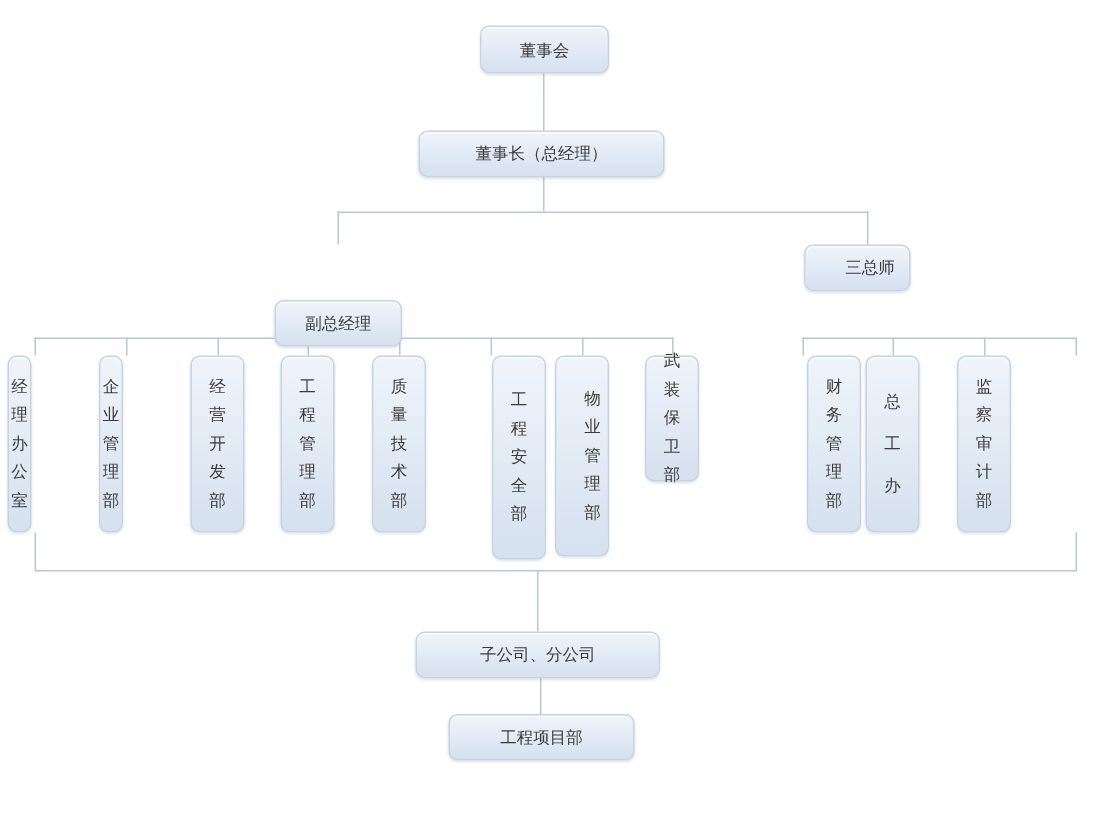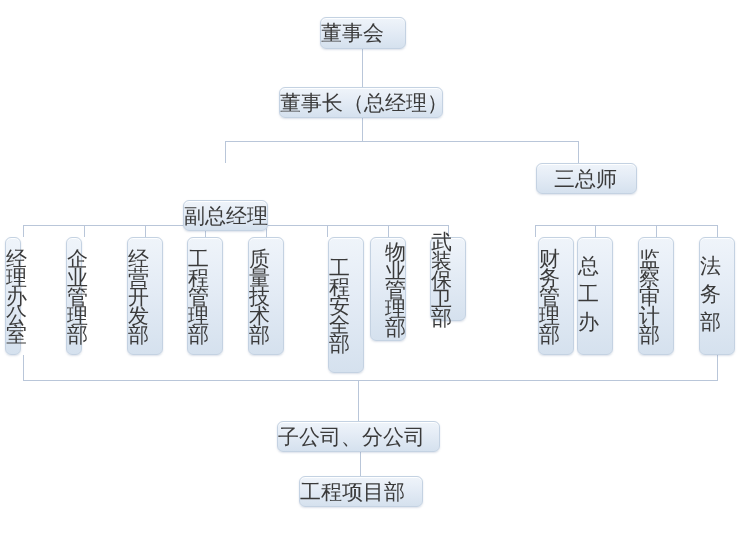--- a/index.html
+++ b/index.html
@@ -23,33 +23,33 @@
   }
   .node, .vnode {
     position: absolute;
     background: linear-gradient(180deg, var(--node-fill-top) 0%, var(--node-fill-mid) 48%, var(--node-fill-bottom) 100%);
     border: 1px solid var(--node-border);
     border-radius: 6px;
     box-shadow: inset 0 1px 0 rgba(255,255,255,0.85), 0 1px 2px rgba(125,145,175,0.28);
     color: var(--text);
     display: flex;
     align-items: center;
-    justify-content: flex-start;
-    font-size: 21px;
+    justify-content: center;
+    font-size: 11px;
     text-align: center;
     white-space: nowrap;
   }
   .vnode { white-space: normal; }
   .vnode .vtext {
     width: 16px;
     word-break: break-all;
     line-height: 19px;
     text-align: center;
   }
-  .vnode.sparse .vtext { line-height: 28px; font-family: Liberation Mono, monospace; }
+  .vnode.sparse .vtext { line-height: 28px; }
   .line {
     position: absolute;
     background: var(--connector);
   }
 </style>
 </head>
 <body>
 
 <div class="canvas">
 
@@ -85,21 +85,21 @@
     <span>董事会</span>
   </div>
 
   <div class="node" style="left:279px; top:87px; width:164px; height:31px;">
     <span>董事长（总经理）</span>
   </div>
 
   <div class="node" style="left:183px; top:163px; width:85px; height:31px;margin-top:37px;">
     <span>副总经理</span>
   </div>
-  <div class="node" style="left:536px; top:163px; width:101px; height:31px;padding-left:17px;">
+  <div class="node" style="left:536px; top:163px; width:71px; height:31px;padding-left:17px;">
     <span>三总师</span>
   </div>
 
   <div class="vnode" style="left:5px; top:237px; width:16px; height:118px;">
     <span class="vtext">经理办公室</span>
   </div>
   <div class="vnode" style="left:66px; top:237px; width:16px; height:118px;">
     <span class="vtext">企业管理部</span>
   </div>
   <div class="vnode" style="left:187px; top:237px; width:36px; height:118px;">
@@ -107,39 +107,36 @@
   </div>
   <div class="vnode" style="left:127px; top:237px; width:36px; height:118px;">
     <span class="vtext">经营开发部</span>
   </div>
   <div class="vnode" style="left:248px; top:237px; width:36px; height:118px;">
     <span class="vtext">质量技术部</span>
   </div>
   <div class="vnode" style="left:309px; top:237px; width:36px; height:136px;margin-left:19px;">
     <span class="vtext">工程安全部</span>
   </div>
-  <div class="vnode" style="left:370px; top:237px; width:36px; height:104px;padding-left:14px;">
+  <div class="vnode" style="left:370px; top:237px; width:36px; height:134px;padding-left:14px;">
     <span class="vtext">物业管理部</span>
   </div>
   <div class="vnode" style="left:430px; top:237px; width:36px; height:84px;">
     <span class="vtext">武装保卫部</span>
   </div>
 
   <div class="vnode" style="left:538px; top:237px; width:36px; height:118px;">
     <span class="vtext">财务管理部</span>
   </div>
   <div class="vnode sparse" style="left:577px; top:237px; width:36px; height:118px;">
     <span class="vtext">总工办</span>
   </div>
   <div class="vnode" style="left:638px; top:237px; width:36px; height:118px;">
     <span class="vtext">监察审计部</span>
   </div>
-  <div class="vnode sparse" style="left:699px; top:237px; width:36px; height:118px;">
-    <span class="vtext">法务部</span>
-  </div>
 
   <div class="node" style="left:277px; top:421px; width:163px; height:31px;">
     <span>子公司、分公司</span>
   </div>
 
   <div class="node" style="left:299px; top:476px; width:124px; height:31px;">
     <span>工程项目部</span>
   </div>
 
 </div>

